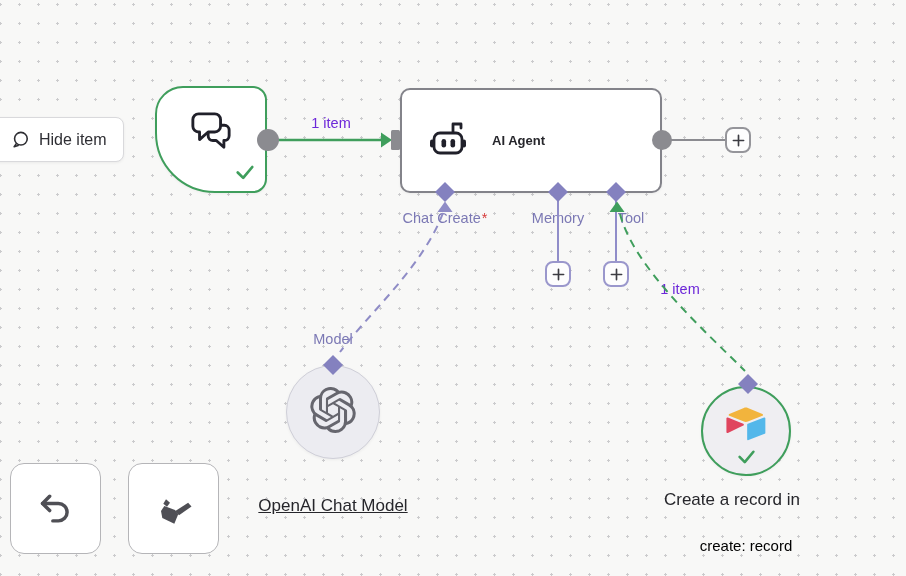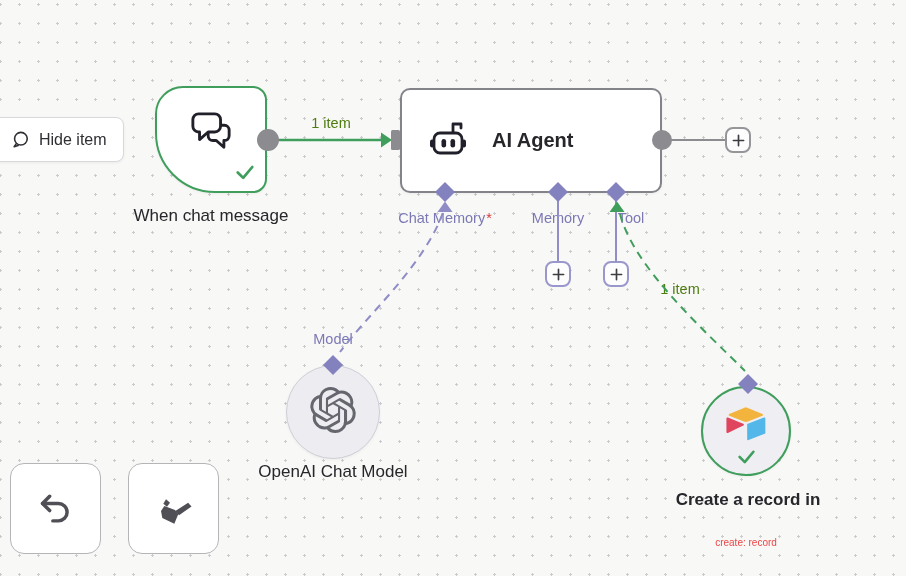--- a/index.html
+++ b/index.html
@@ -21,41 +21,41 @@
     left:155px;top:86px;width:112px;height:107px;
     border:2px solid #3f9e5c;border-radius:28px 14px 14px 60px;
   }
   .node-trigger .big-icon{position:absolute;left:50%;top:44%;transform:translate(-50%,-50%);}
   .node-check{position:absolute;right:10px;bottom:7px;}
   .node-agent{
     left:400px;top:88px;width:262px;height:105px;
     border:2px solid #83838a;border-radius:10px;
     display:flex;align-items:center;padding-left:25px;gap:19px;
   }
-  .agent-title{font-size:20px;font-weight:700;color:#26262b;}
+  .agent-title{font-size:13px;font-weight:700;color:#26262b;}
   .node-circle{
     border-radius:50%;display:flex;align-items:center;justify-content:center;
   }
   .node-openai{
     left:286px;top:365px;width:94px;height:94px;position:absolute;
     background:#ececf1;border:1.5px solid #cfcfd8;z-index:2;
   }
   .node-airtable{
     left:701px;top:386px;width:90px;height:90px;position:absolute;
     background:#efeef2;border:2px solid #3f9e5c;z-index:2;
     flex-direction:column;
   }
   .node-airtable .logo{margin-top:10px;}
   
   .lbl{position:absolute;transform:translateX(-50%);text-align:center;z-index:3;white-space:nowrap;}
   .node-name{font-size:17px;font-weight:500;color:#26262b;line-height:23px;}
   .port-lbl{font-size:14.5px;color:#7b78b4;}
   .port-required{color:#d63a3a;margin-left:1px;}
-  .item-lbl{font-size:14.5px;color:#4d7c0f;}
-  .op-lbl{font-size:10px;color:#ef4444;}
+  .item-lbl{font-size:14.5px;color:#6d28d9;}
+  .op-lbl{font-size:15px;color:#000000;}
   
   .hide-chat{
     position:absolute;left:-8px;top:117px;height:45px;z-index:8;
     background:#fff;border:1px solid #d9d9dc;border-radius:8px;
     display:flex;align-items:center;gap:9px;padding:0 16px 0 18px;
     box-shadow:0 1px 3px rgba(0,0,0,.06);
     font-size:16px;font-weight:500;color:#2e2e33;box-sizing:border-box;
   }
   .sq-btn{
     position:absolute;width:91px;height:91px;z-index:8;background:#fff;
@@ -148,34 +148,33 @@
   <polygon points="609.5,212 617,201.5 624.5,212" fill="#3f9e5c"></polygon>
 
   <polygon points="445,182 455,192 445,202 435,192" fill="#8481bf"></polygon>
   <polygon points="558,182 568,192 558,202 548,192" fill="#8481bf"></polygon>
   <polygon points="616,182 626,192 616,202 606,192" fill="#8481bf"></polygon>
   <polygon points="333,355 343,365 333,375 323,365" fill="#8481bf"></polygon>
   <polygon points="748,374 758,384 748,394 738,384" fill="#8481bf"></polygon>
 </svg>
 
 <div class="lbl node-name" style="left:211px;top:204px;">
-  <div>When chat message</div>
-</div>
-
-<div class="lbl port-lbl" style="left:445px;top:210px;"><span>Chat Memory</span><span class="port-required">*</span></div>
+</div>
+
+<div class="lbl port-lbl" style="left:445px;top:210px;"><span>Chat Create</span><span class="port-required">*</span></div>
 <div class="lbl port-lbl" style="left:558px;top:210px;">Memory</div>
 <div class="lbl port-lbl" style="left:617px;top:210px;margin-left:14px;">Tool</div>
 
 <div class="lbl item-lbl" style="left:331px;top:115px;">1 item</div>
 <div class="lbl item-lbl" style="left:680px;top:281px;">1 item</div>
 
 <div class="lbl port-lbl" style="left:333px;top:331px;">Model</div>
-<div class="lbl node-name" style="left:333px;top:460px;">OpenAI Chat Model</div>
-
-<div class="lbl node-name" style="left:748px;top:488px;font-weight:bold;">
+<div class="lbl node-name" style="left:333px;top:494px;text-decoration:underline;">OpenAI Chat Model</div>
+
+<div class="lbl node-name" style="left:732px;top:488px;">
   <div>Create a record in</div>
 </div>
 <div class="lbl op-lbl" style="left:746px;top:537px;">create: record</div>
 
 <div class="plus-btn plus-gray" style="left:725px;top:127px;">
   <svg width="13" height="13" viewBox="0 0 14 14">
     <path d="M7 1.5 V12.5 M1.5 7 H12.5" stroke="#3c3c42" stroke-width="1.8" stroke-linecap="round"></path>
   </svg>
 </div>
 <div class="plus-btn plus-purple" style="left:545px;top:261px;">

